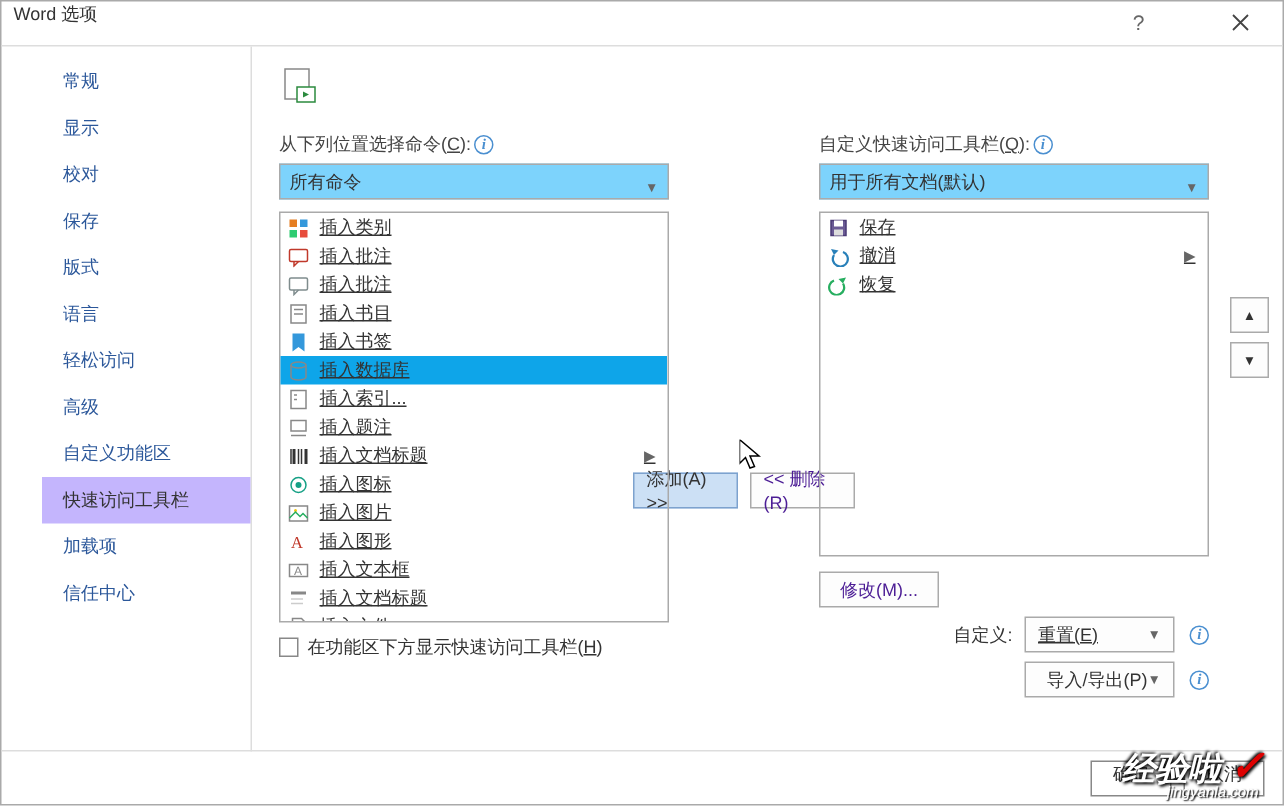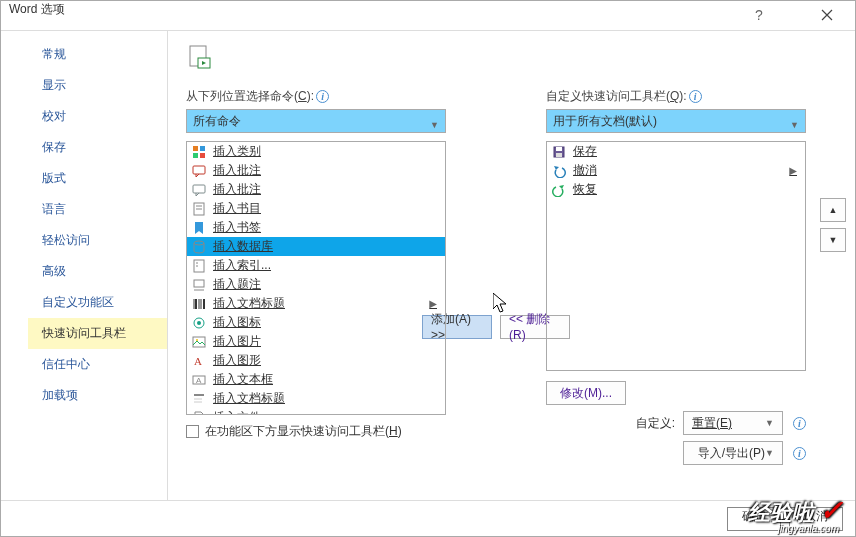--- a/index.html
+++ b/index.html
@@ -4,21 +4,21 @@
   <style>
     * { box-sizing: border-box; margin: 0; padding: 0; }
     body { font-family: "Microsoft YaHei", "Segoe UI", sans-serif; font-size: 12px; color: #333; background: #fff; }
     .window { width: 856px; height: 537px; border: 1px solid #aaa; background: #fff; position: relative; }
     .titlebar { height: 30px; display: flex; align-items: flex-start; padding: 0 8px; border-bottom: 1px solid #ddd; gap: 28px; }
     .titlebar-title { flex: 1; font-size: 12px; }
     .titlebar-btn { width: 40px; height: 28px; display: flex; align-items: center; justify-content: center; color: #666; font-size: 14px; }
     .body { display: flex; height: 470px; }
     .sidebar { width: 140px; border-right: 1px solid #ddd; padding-top: 8px; margin-left: 27px; }
     .sidebar-item { padding: 7px 14px; color: #2b579a; cursor: pointer; }
-    .sidebar-item.selected { background: #fef9c3; color: #333; }
+    .sidebar-item.selected { background: #c4b5fd; color: #333; }
     .main { flex: 1; padding: 12px 18px; position: relative; }
     .header-row { display: flex; align-items: center; gap: 10px; margin-bottom: 14px; }
     .header-icon svg { width: 28px; height: 28px; }
     .header-title { font-size: 14px; color: #555; }
     .columns { display: flex; gap: 10px; }
     .col-left { width: 260px; }
     .col-mid { width: 80px; display: flex; flex-direction: row; align-items: center; justify-content: center; gap: 8px; padding-top: 100px; }
     .col-right { width: 260px; position: relative; }
     .label-row { font-size: 12px; margin-bottom: 4px; color: #444; }
     .underline { text-decoration: underline; }
@@ -71,22 +71,22 @@
       <div class="sidebar-item"><span>常规</span></div>
       <div class="sidebar-item"><span>显示</span></div>
       <div class="sidebar-item"><span>校对</span></div>
       <div class="sidebar-item"><span>保存</span></div>
       <div class="sidebar-item"><span>版式</span></div>
       <div class="sidebar-item"><span>语言</span></div>
       <div class="sidebar-item"><span>轻松访问</span></div>
       <div class="sidebar-item"><span>高级</span></div>
       <div class="sidebar-item"><span>自定义功能区</span></div>
       <div class="sidebar-item selected"><span>快速访问工具栏</span></div>
+      <div class="sidebar-item"><span>加载项</span></div>
       <div class="sidebar-item"><span>信任中心</span></div>
-      <div class="sidebar-item"><span>加载项</span></div>
     </div>
 
     <div class="main">
       <div class="header-row">
         <span class="header-icon">
           <svg viewBox="0 0 28 28">
               <rect x="4" y="3" width="16" height="20" fill="#fff" stroke="#888"></rect>
               <rect x="12" y="15" width="12" height="10" fill="#fff" stroke="#2b8a3e"></rect>
               <path d="M16 18 v4 l4-2 z" fill="#2b8a3e"></path>
             </svg>

